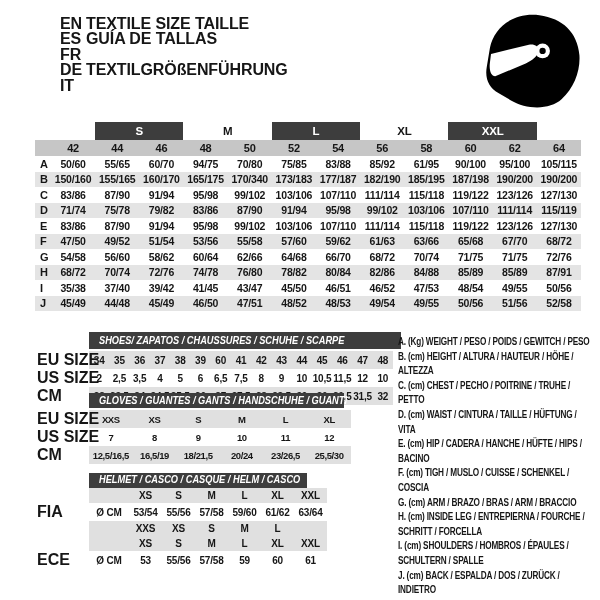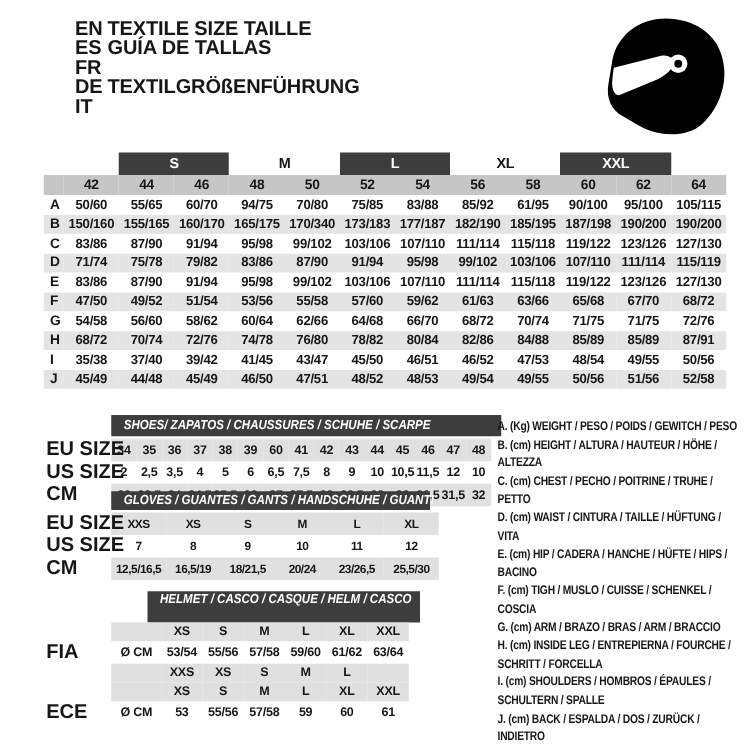--- a/index.html
+++ b/index.html
@@ -36,21 +36,21 @@
   .sec .bar span{display:inline-block;transform:scaleX(.88);transform-origin:0 50%;white-space:nowrap;}
   #shoes-table{left:35px;top:332px;width:358px;}
   #shoes-table .title-row td{height:19px;vertical-align:top;}
   #shoes-table .bar{height:17px;line-height:17px;}
   #gloves-table{left:35px;top:393px;width:316px;}
   #gloves-table .title-row td{height:17px;vertical-align:top;}
   #gloves-table .bar{height:15px;line-height:15px;}
   #gloves-table td.val{font-size:9.5px;letter-spacing:-0.4px;}
   #helmet-table{left:35px;top:473px;width:292px;}
   #helmet-table .title-row td{height:15px;vertical-align:top;}
-  #helmet-table .bar{height:25px;line-height:13px;margin-left:29px;}
+  #helmet-table .bar{height:15px;line-height:13px;}
   .sec tr.r16 td{height:16px;} .sec tr.r15 td{height:15px;} .sec tr.r17 td{height:17px;}
   
   .legend{position:absolute;left:398px;top:335px;width:236px;font-size:10px;line-height:14.6px;
           transform:scaleX(.82);transform-origin:0 0;letter-spacing:-0.2px;}
 </style>
 </head>
 <body>
 
 <div class="page">
 

